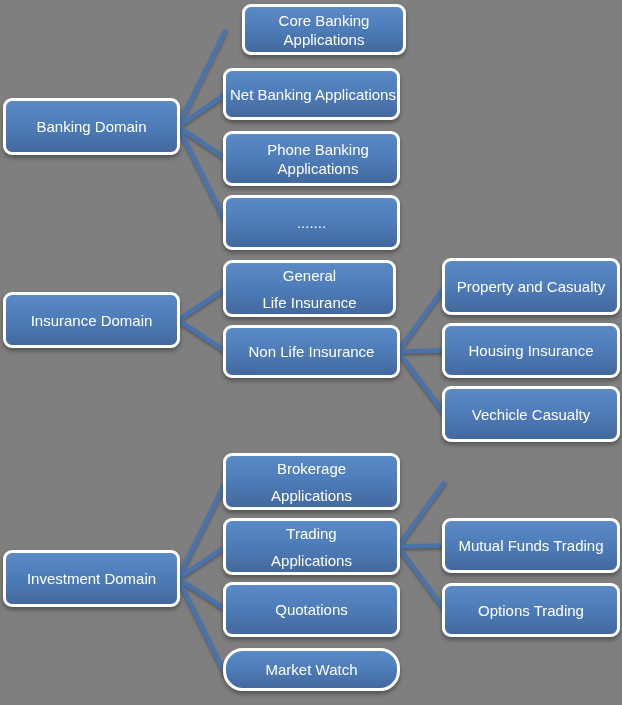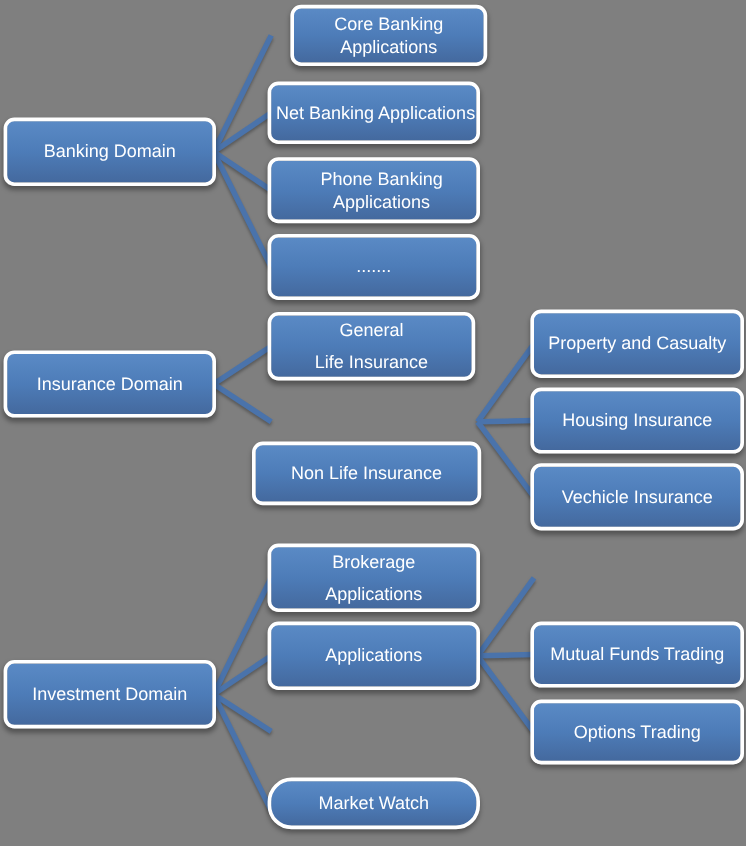--- a/index.html
+++ b/index.html
@@ -88,44 +88,48 @@
     <div class="node" style="left: 223px; top: 195px; width: 177px; height: 55px;">
       <div class="line">.......</div>
     </div>
     <div class="node" style="left: 3px; top: 292px; width: 177px; height: 56px;">
       <div class="line">Insurance Domain</div>
     </div>
     <div class="node spread" style="left: 223px; top: 260px; width: 173px; height: 57px;">
       <div class="line">General</div>
       <div class="line">Life Insurance</div>
     </div>
-    <div class="node" style="left: 210px; top: 325px; width: 191px; height: 53px; margin-top: 43px;">
+    <div class="node" style="left: 223px; top: 325px; width: 177px; height: 53px;">
       <div class="line">Non Life Insurance</div>
     </div>
     <div class="node" style="left: 442px; top: 258px; width: 178px; height: 57px;">
       <div class="line">Property and Casualty</div>
     </div>
     <div class="node" style="left: 442px; top: 323px; width: 178px; height: 55px;">
       <div class="line">Housing Insurance</div>
     </div>
     <div class="node" style="left: 442px; top: 386px; width: 178px; height: 56px;">
-      <div class="line">Vechicle Insurance</div>
+      <div class="line">Vechicle Casualty</div>
     </div>
     <div class="node" style="left: 3px; top: 550px; width: 177px; height: 57px;">
       <div class="line">Investment Domain</div>
     </div>
     <div class="node spread" style="left: 223px; top: 453px; width: 177px; height: 57px;">
       <div class="line">Brokerage</div>
       <div class="line">Applications</div>
     </div>
     <div class="node spread" style="left: 223px; top: 518px; width: 177px; height: 57px;">
+      <div class="line">Trading</div>
       <div class="line">Applications</div>
     </div>
     <div class="node" style="left: 442px; top: 518px; width: 178px; height: 55px;">
       <div class="line">Mutual Funds Trading</div>
     </div>
     <div class="node" style="left: 442px; top: 583px; width: 178px; height: 54px;">
       <div class="line">Options Trading</div>
     </div>
+    <div class="node" style="left: 223px; top: 582px; width: 177px; height: 55px;">
+      <div class="line">Quotations</div>
+    </div>
     <div class="node" style="left: 223px; top: 648px; width: 177px; height: 43px; border-radius: 20px;">
       <div class="line">Market Watch</div>
     </div>
   </div>
 
 </body></html>

